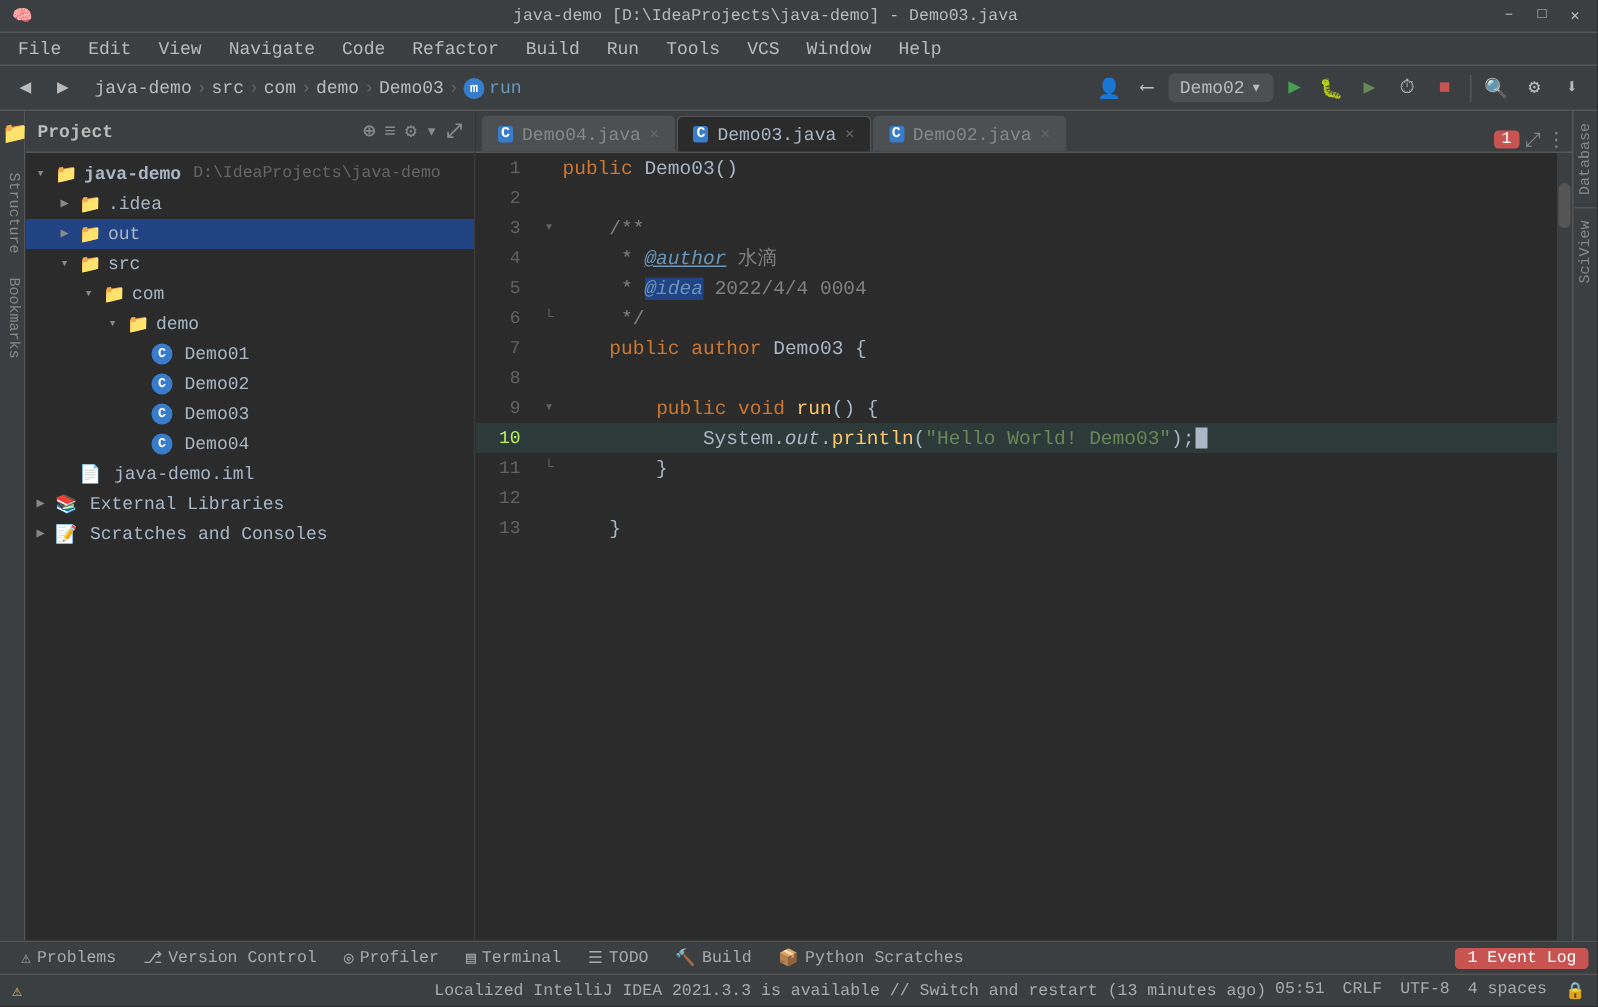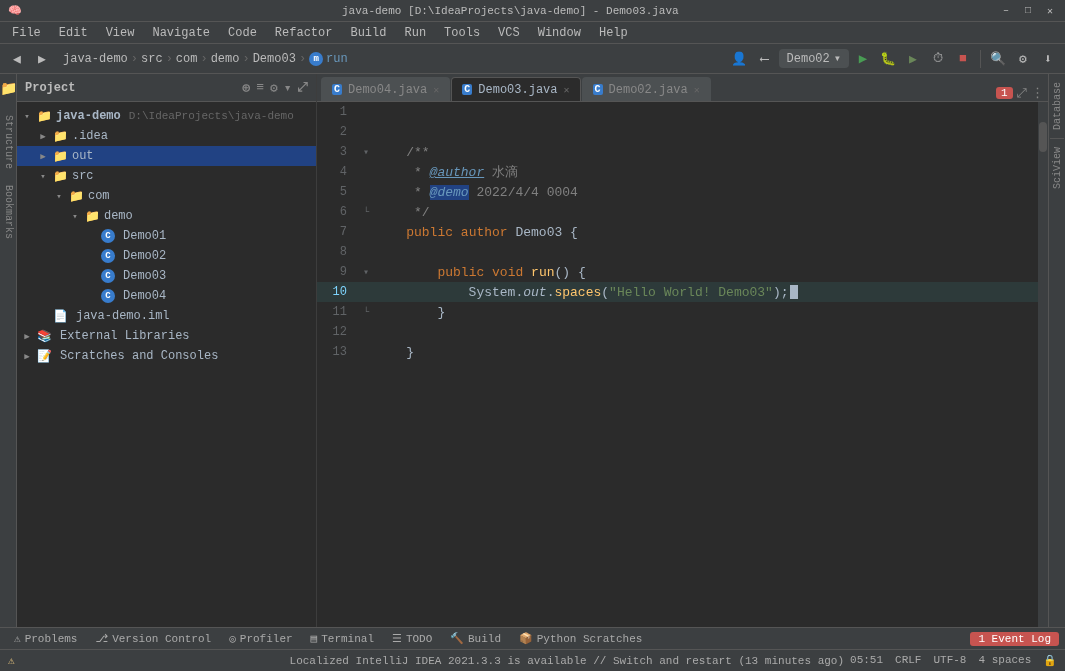--- a/index.html
+++ b/index.html
@@ -464,20 +464,21 @@
         <span class="panel-header-icon">⋮</span>
       </div>
     </div>
 
     <div class="code-view">
       <div class="code-editor-inner">
 
         <div class="line-row">
           <span class="ln">1</span>
           <span class="gutter"></span>
+          <span class="code-text"><span style="color:#cc7832;">public</span> Demo03()</span>
         </div>
 
         <div class="line-row">
           <span class="ln">2</span>
           <span class="gutter"></span>
           <span class="code-text"></span>
         </div>
 
         <div class="line-row">
           <span class="ln">3</span>
@@ -487,21 +488,21 @@
 
         <div class="line-row">
           <span class="ln">4</span>
           <span class="gutter"></span>
           <span class="code-text"><span style="color:#808080;">     * </span><span style="color:#6897bb;font-style:italic;text-decoration:underline;">@author</span><span style="color:#808080;"> 水滴</span></span>
         </div>
 
         <div class="line-row">
           <span class="ln">5</span>
           <span class="gutter"></span>
-          <span class="code-text"><span style="color:#808080;">     * </span><span style="background:#214283;color:#6897bb;font-style:italic;">@demo</span><span style="color:#808080;"> 2022/4/4 0004</span></span>
+          <span class="code-text"><span style="color:#808080;">     * </span><span style="background:#214283;color:#6897bb;font-style:italic;">@idea</span><span style="color:#808080;"> 2022/4/4 0004</span></span>
         </div>
 
         <div class="line-row">
           <span class="ln">6</span>
           <span class="gutter" style="color:#606366;">└</span>
           <span class="code-text"><span style="color:#808080;">     */</span></span>
         </div>
 
         <div class="line-row">
           <span class="ln">7</span>
@@ -515,23 +516,23 @@
           <span class="code-text"></span>
         </div>
 
         <div class="line-row">
           <span class="ln">9</span>
           <span class="gutter" style="color:#606366;cursor:pointer;">▾</span>
           <span class="code-text">        <span style="color:#cc7832;">public</span> <span style="color:#cc7832;">void</span> <span style="color:#ffc66d;">run</span>() {</span>
         </div>
 
         <div class="line-row" style="background:#2d3a3a;">
-          <span class="ln" style="color:#7dd3fc;">10</span>
-          <span class="gutter"></span>
-          <span class="code-text">            System.<span style="color:#a9b7c6;font-style:italic;">out</span>.<span style="color:#ffc66d;">spaces</span>(<span style="color:#6a8759;">"Hello World! Demo03"</span>);<span style="display:inline-block;width:8px;height:14px;background:#a9b7c6;vertical-align:middle;margin-left:1px;"></span></span>
+          <span class="ln" style="color:#bef264;">10</span>
+          <span class="gutter"></span>
+          <span class="code-text">            System.<span style="color:#a9b7c6;font-style:italic;">out</span>.<span style="color:#ffc66d;">println</span>(<span style="color:#6a8759;">"Hello World! Demo03"</span>);<span style="display:inline-block;width:8px;height:14px;background:#a9b7c6;vertical-align:middle;margin-left:1px;"></span></span>
         </div>
 
         <div class="line-row">
           <span class="ln">11</span>
           <span class="gutter" style="color:#606366;">└</span>
           <span class="code-text">        }</span>
         </div>
 
         <div class="line-row">
           <span class="ln">12</span>

